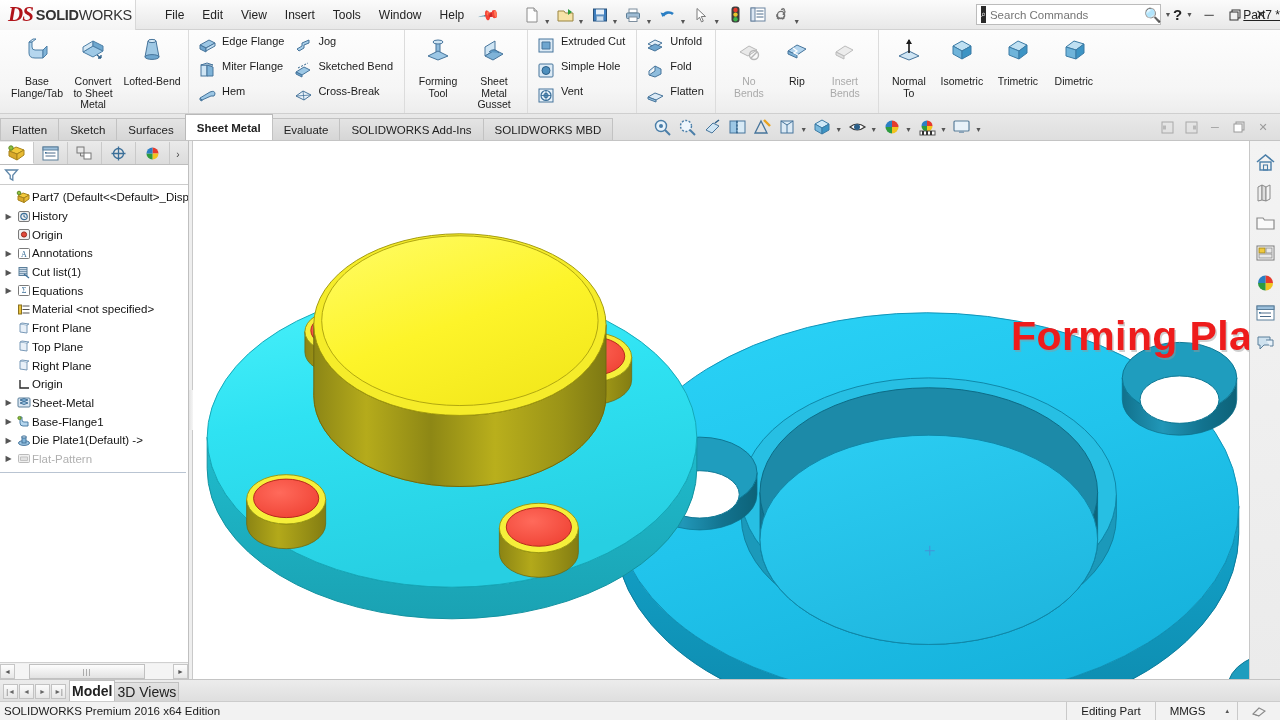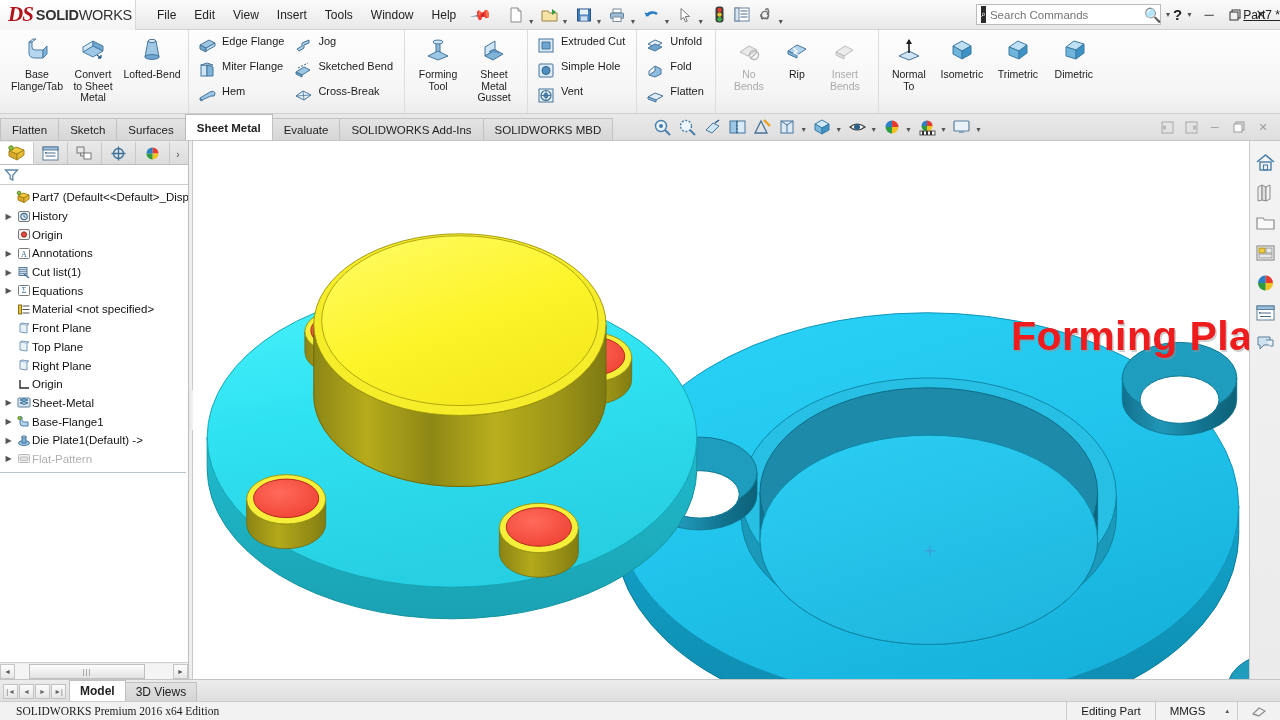--- a/index.html
+++ b/index.html
@@ -9,21 +9,21 @@
     font-size: 11px; color: #1a1a1a;
     background: #fff; overflow: hidden;
     -webkit-font-smoothing: antialiased;
   }
   #app { width: 1280px; height: 720px; position: relative; display: flex; flex-direction: column; }
 
   
   .titlebar {
     height: 30px; display: flex; align-items: center;
     background: linear-gradient(to bottom, #fbfbfb 0%, #f1f1f1 55%, #e8e8e8 100%);
-    border-bottom: 1px solid #d2d2d2; position: relative; flex: none;
+    border-bottom: 1px solid #d2d2d2; position: relative; flex: none; gap: 8px;
   }
   .sw-logo {
     width: 136px; height: 30px; display: flex; align-items: center; padding-left: 8px;
     background: linear-gradient(to bottom,#ffffff,#f4f4f4);
     border-right: 1px solid #d8d8d8;
   }
   .sw-logo .ds { font-family: "Liberation Serif", serif; font-style: italic; font-weight: bold;
     font-size: 21px; color: #b01319; letter-spacing: -1px; margin-right: 3px; }
   .sw-logo .solid { font-weight: bold; font-size: 14.5px; color: #333; letter-spacing: -0.3px; }
   .sw-logo .works { font-weight: normal; font-size: 14.5px; color: #333; letter-spacing: -0.3px; }
@@ -55,21 +55,21 @@
     height: 84px; display: flex; align-items: stretch;
     background: linear-gradient(to bottom,#fdfdfd 0%, #f6f6f6 70%, #ededed 100%);
     border-bottom: 1px solid #cfcfcf; flex: none; padding-left: 4px;
   }
   .rgroup { display: flex; align-items: flex-start; padding: 3px 5px 0 5px; border-right: 1px solid #dcdcdc; height: 100%; }
   .rgroup:last-child { border-right: none; }
   .bigbtn {
     width: 56px; display: flex; flex-direction: column; align-items: center;
     padding: 4px 1px; cursor: default; text-align: center;
   }
-  .bigbtn .lbl { font-size: 10.5px; line-height: 11.5px; color: #1b1b1b; margin-top: 6px; }
+  .bigbtn .lbl { font-size: 10.5px; line-height: 11.5px; color: #1b1b1b; margin-top: 13px; }
   .bigbtn.dim .lbl { color: #aaa; }
   .bigbtn.wide { width: 62px; }
   .ico { width: 30px; height: 26px; display: flex; align-items: center; justify-content: center; }
   .ico svg { display: block; }
 
   .rcol { display: flex; flex-direction: column; justify-content: flex-start; padding-top: 2px; }
   .smallbtn { display: flex; align-items: flex-start; height: 25px; padding: 0 6px 0 2px; cursor: default; }
   .smallbtn .slbl { font-size: 11px; color: #1b1b1b; margin-left: 4px; white-space: nowrap; }
   .sico { width: 22px; height: 20px; display: flex; align-items: center; justify-content: center; }
   .corner-drop { font-size: 8px; color: #555; text-align: center; margin-top: 12px; }
@@ -143,28 +143,28 @@
     padding-top: 8px; flex: none; }
   .rtbtn { width: 27px; height: 27px; display: flex; align-items: center; justify-content: center;
     margin-bottom: 3px; border: 1px solid transparent; }
 
   
   .modeltabs { height: 22px; display: flex; align-items: flex-end;
     background: linear-gradient(to bottom,#ececec,#dfdfdf); border-top: 1px solid #c4c4c4; flex: none; }
   .navarrows { display: flex; align-items: center; padding: 0 3px 2px 3px; gap: 1px; }
   .navarrows span { width: 15px; height: 15px; display: flex; align-items: center; justify-content: center;
     font-size: 7px; color: #666; background: linear-gradient(to bottom,#fbfbfb,#e6e6e6); border: 1px solid #c2c2c2; }
-  .mtab { height: 19px; padding: 0 10px; display: flex; align-items: center; font-size: 12px;
+  .mtab { height: 19px; padding: 0 2px; display: flex; align-items: center; font-size: 14px;
     background: linear-gradient(to bottom,#e2e2e2,#d4d4d4); border: 1px solid #c0c0c0;
     border-bottom: none; margin-right: -1px; color: #222; }
   .mtab.active { background: #fff; font-weight: bold; height: 21px; }
 
   .statusbar { height: 19px; display: flex; align-items: center; background: #f2f2f2;
     border-top: 1px solid #cccccc; font-size: 11.5px; color: #1a1a1a; flex: none; }
-  .sb-left { padding-left: 16px; font-family: Liberation Serif, serif; }
+  .sb-left { padding-left: 4px; }
   .sb-cell { border-left: 1px solid #c9c9c9; height: 19px; display: flex; align-items: center;
     padding: 0 14px; }
   .sb-right { margin-left: auto; display: flex; align-items: center; height: 19px; }
   .sb-caret { font-size: 7px; color: #555; padding: 0 8px 0 6px; }
 </style>
 </head>
 <body>
 
 <div id="app">
 

